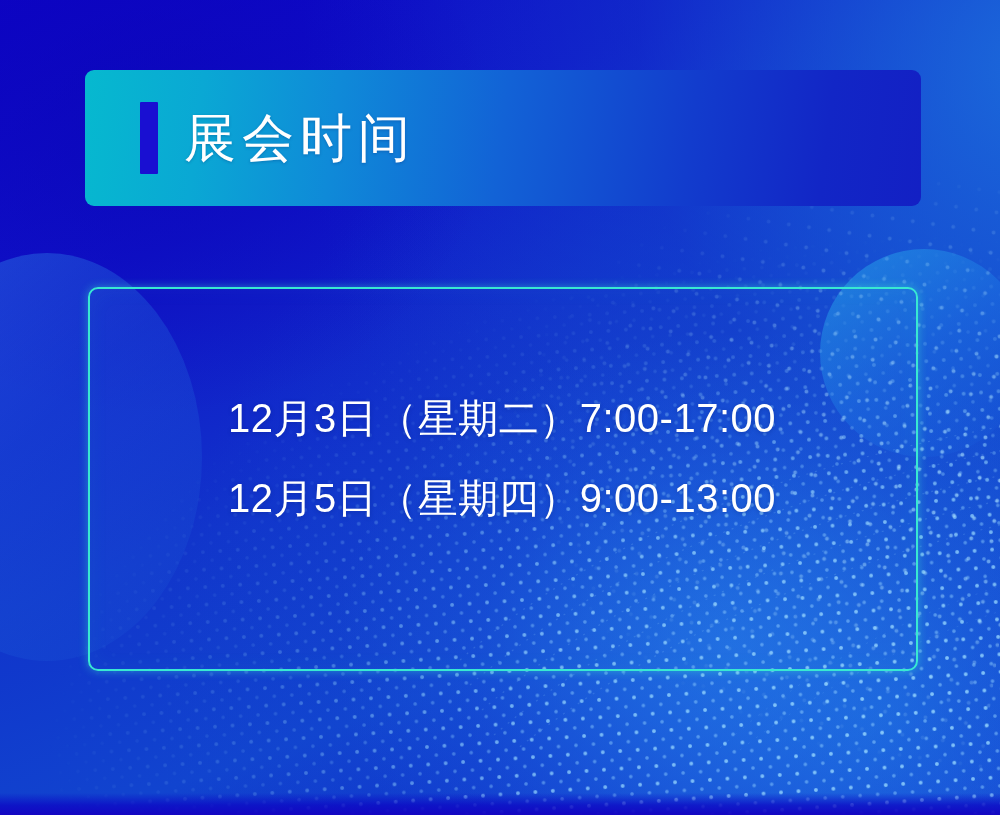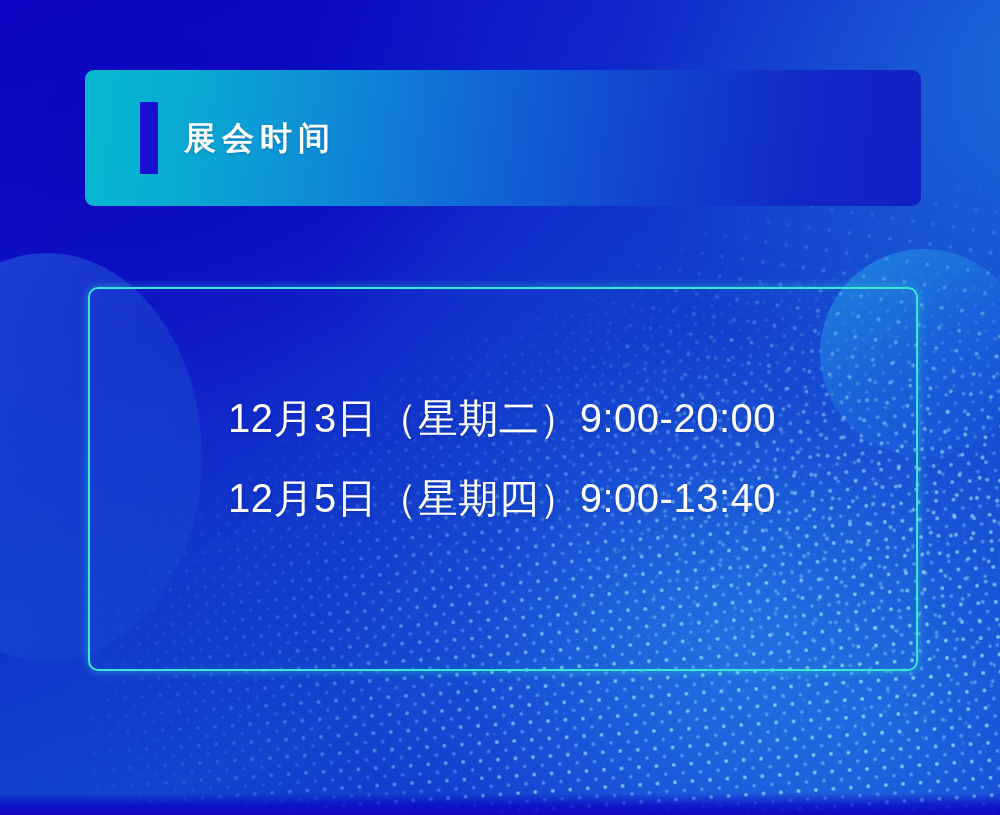--- a/index.html
+++ b/index.html
@@ -113,22 +113,22 @@
   .banner-accent {
     width:18px; height:72px;
     margin-left:55px;
     background:#190fd2;
     flex:0 0 auto;
     border-radius:1px;
   }
   .banner-title {
     margin-left:26px;
     color:#ffffff;
-    font-size:32px;
-    font-weight:bold;
+    font-size:52px;
+    font-weight:normal;
     letter-spacing:6px;
     line-height:1;
     white-space:nowrap;
     text-shadow:0 1px 3px rgba(0,20,90,0.25);
   }
 
   
   .frame {
     position:absolute;
     left:88px; top:287px;
@@ -185,17 +185,17 @@
   <div class="bottom-strip"></div>
 
   <div class="banner">
     <div class="banner-accent"></div>
     <div class="banner-title">展会时间</div>
   </div>
 
   <div class="frame"></div>
 
   <div class="schedule">
-    <div class="schedule-line">12月3日（星期二）9:00-20:00</div>
-    <div class="schedule-line">12月5日（星期四）9:00-13:40</div>
+    <div class="schedule-line">12月3日（星期二）7:00-17:00</div>
+    <div class="schedule-line">12月5日（星期四）9:00-13:00</div>
   </div>
 
 </div>
 
 </body></html>

